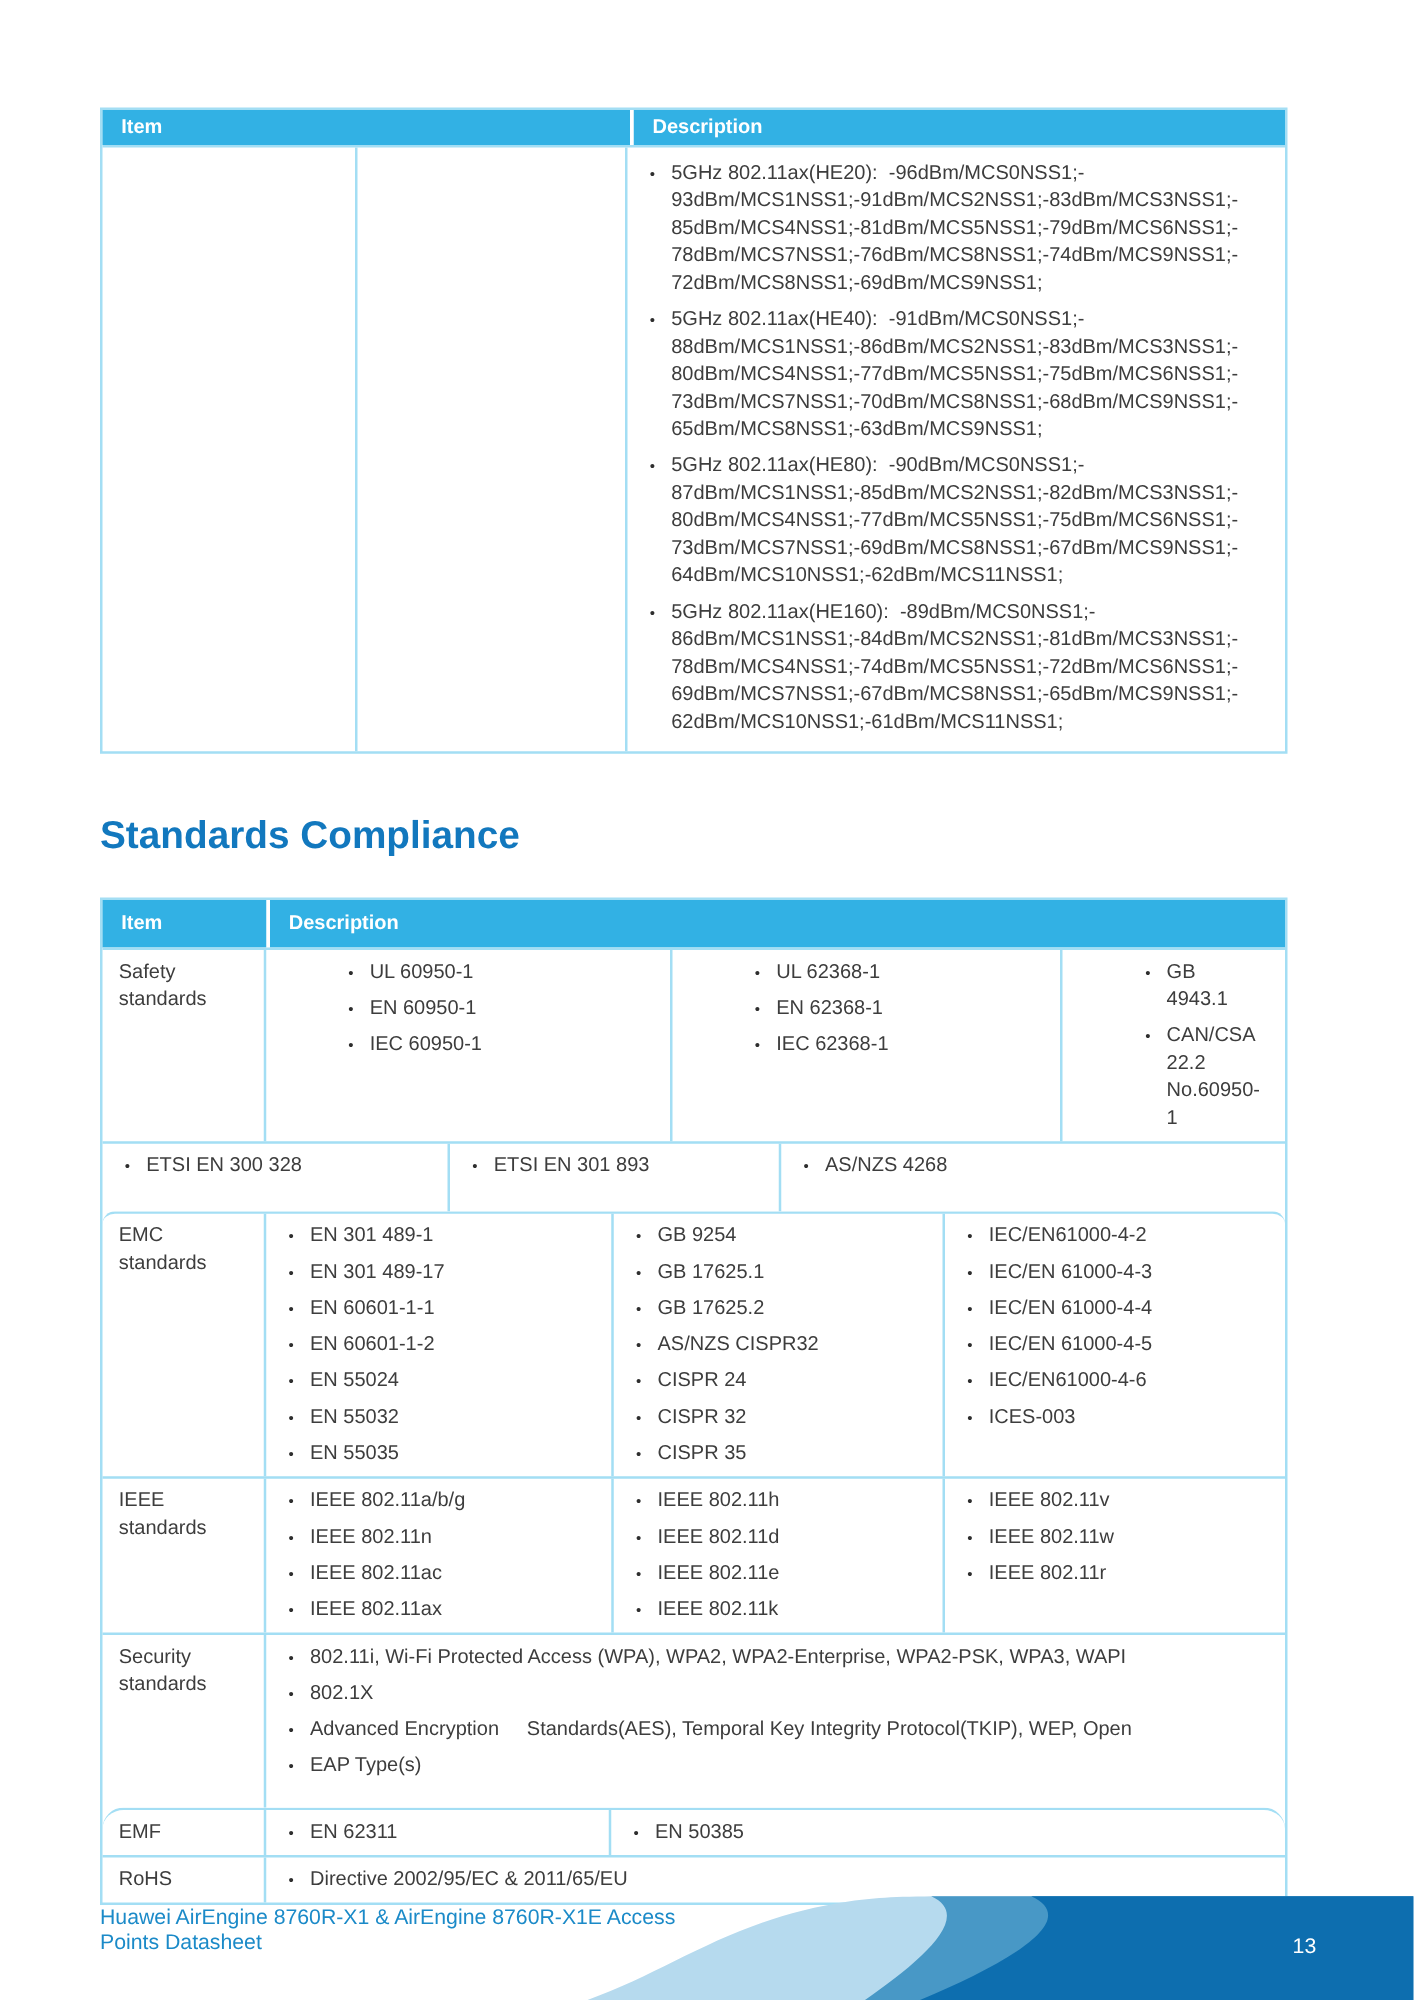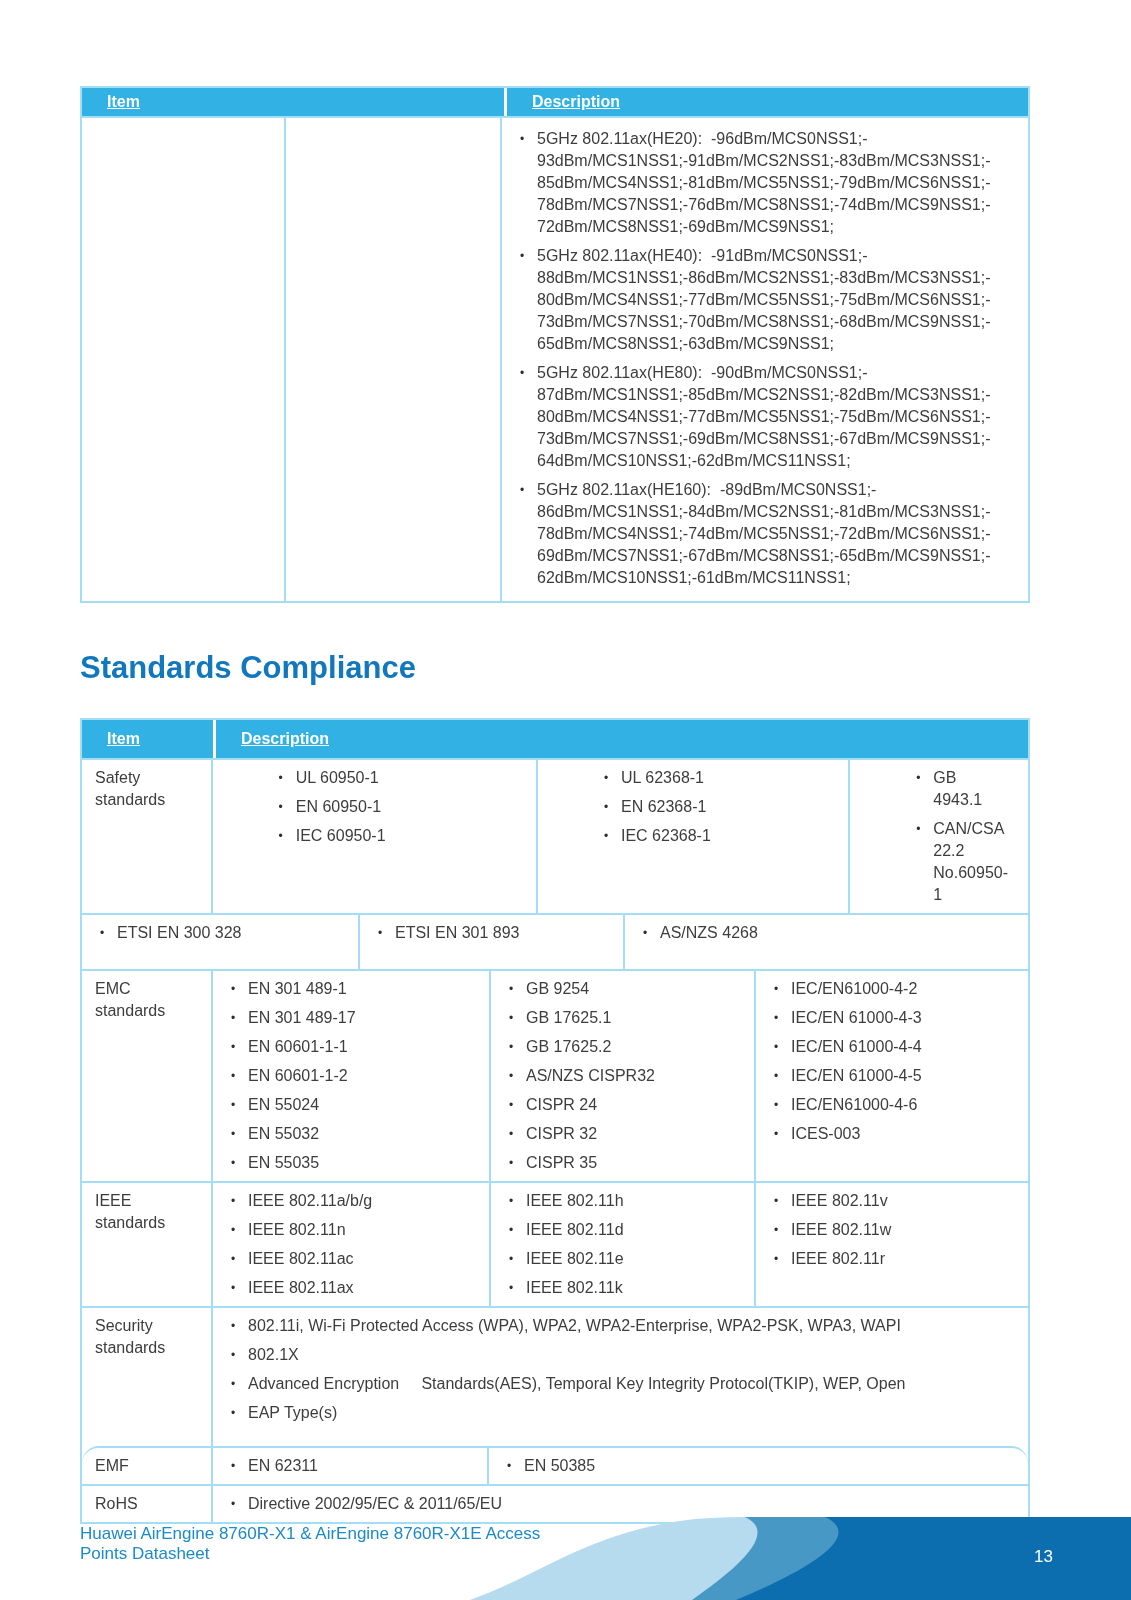--- a/index.html
+++ b/index.html
@@ -7,21 +7,21 @@
   .page {
     position:relative; width:1131px; height:1600px; background:#ffffff;
     font-family:"Liberation Sans","DejaVu Sans",sans-serif;
     color:#3d3d3d; overflow:hidden;
   }
   
   .tbl { position:absolute; left:80px; width:950px; border:2px solid #a3def4; background:#fff; }
   .t1 { top:86px; }
   .t2 { top:718px; }
   .thead { display:flex; background:#32b1e4; color:#fff; font-weight:bold; font-size:16px; }
-  .th { padding-left:25px; display:flex; align-items:center;text-decoration:underline; }
+  .th { padding-left:15px; display:flex; align-items:center; }
   .t1 .thead { height:28px; }
   .t2 .thead { height:38px; }
   .th-item1 { width:422px; }
   .th-desc1 { flex:1; border-left:3px solid #ffffff; }
   .th-item2 { width:131px; }
   .th-desc2 { flex:1; border-left:3px solid #ffffff; }
   
   .t1body { display:flex; border-top:2px solid #a3def4; }
   .t1c1 { width:204px; border-right:2px solid #a3def4; }
   .t1c2 { width:216px; border-right:2px solid #a3def4; }
@@ -173,21 +173,21 @@
           </div>
       </div>
       <div class="cell c3 blist">
         <div class="b">
             <span class="bm">•</span>
             <span class="bt">AS/NZS 4268</span>
           </div>
       </div>
     </div>
 
-    <div class="row" style="min-height:210px;">
+    <div class="row" style="min-height:210px;border-radius:10px;">
       <div class="cell item">EMC standards</div>
       <div class="cell c1 blist">
         <div class="b">
             <span class="bm">•</span>
             <span class="bt">EN 301 489-1</span>
           </div>
         <div class="b">
             <span class="bm">•</span>
             <span class="bt">EN 301 489-17</span>
           </div>

